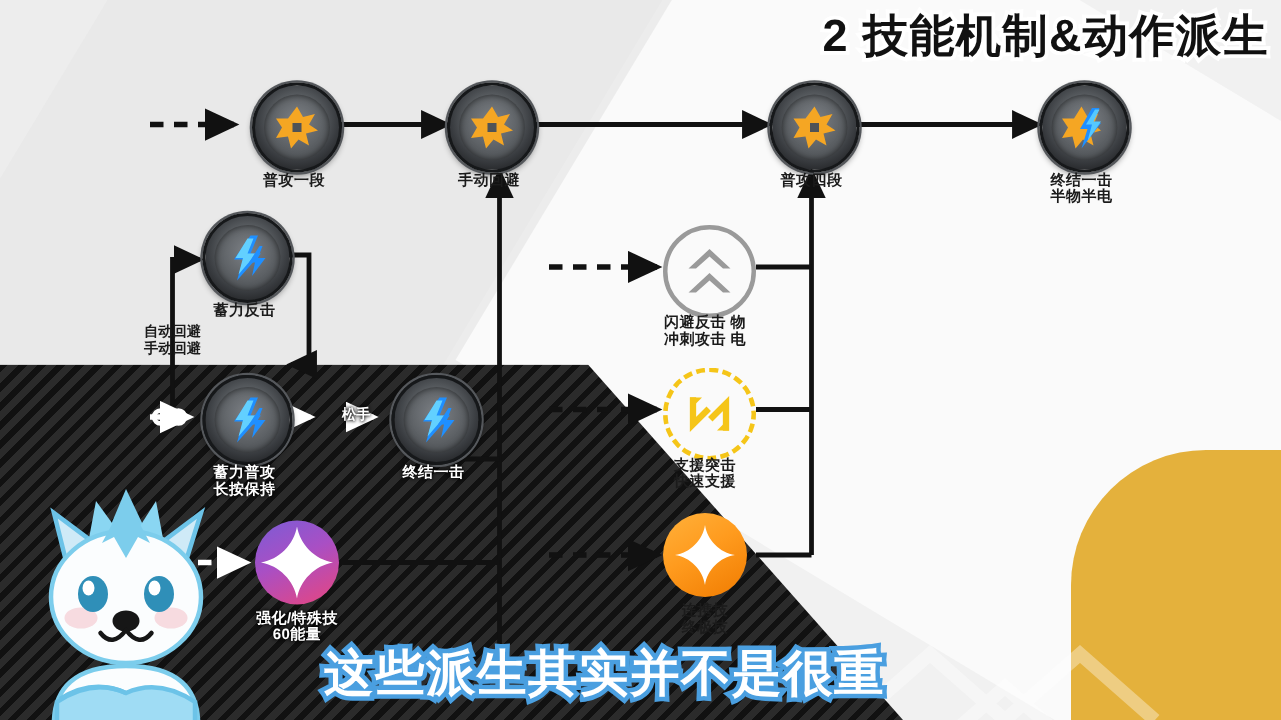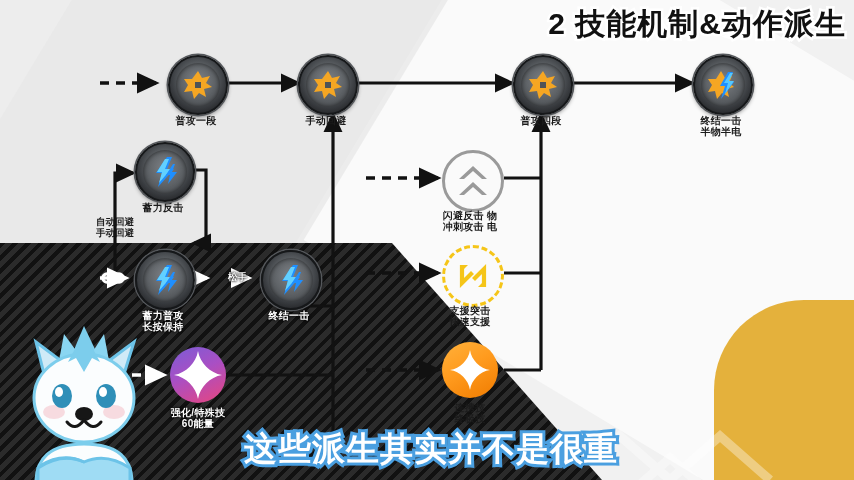--- a/index.html
+++ b/index.html
@@ -112,21 +112,21 @@
     color:#111;
     -webkit-text-stroke:5px #ffffff;
     paint-order:stroke fill;
     white-space:nowrap;
     margin-left:25px;
   }
   #title .tx{position:relative;}
 
   
   #subtitle{
-    position:absolute;left:244px;bottom:8px;
+    position:absolute;left:216px;bottom:8px;
     font-size:33px;font-weight:bold;letter-spacing:1px;
     color:#ffffff;
     -webkit-text-stroke:6px #4a9fe0;
     paint-order:stroke fill;
     white-space:nowrap;
   }
 
   
   #mascot{position:absolute;left:6px;bottom:-6px;width:160px;height:170px;}
 

